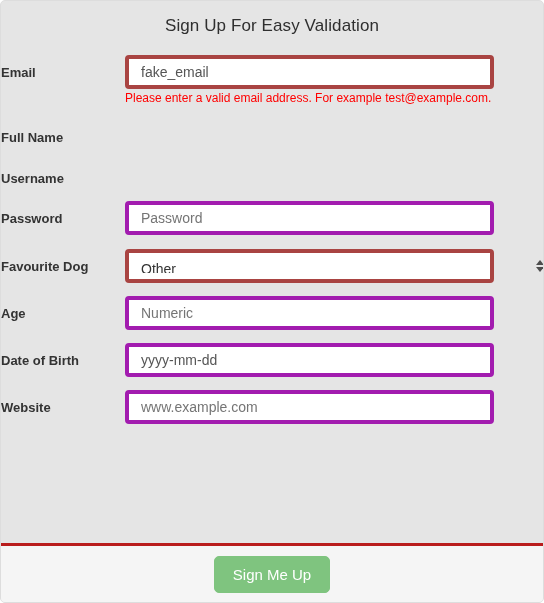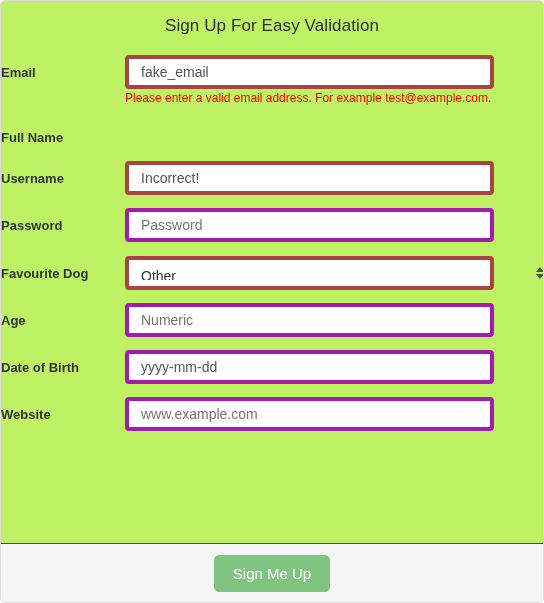--- a/index.html
+++ b/index.html
@@ -14,21 +14,21 @@
     width: 544px;
     height: 603px;
     overflow: hidden;
   }
 
   
   .panel {
     position: relative;
     width: 544px;
     height: 603px;
-    background: #bef264;
+    background: #e5e5e5;
     border: 1px solid #dddddd;
     border-radius: 5px;
     overflow: hidden;
   }
 
   .panel-body {
     padding: 0;
   }
 
   
@@ -150,21 +150,21 @@
   .gap-row-sm  { padding-top: 13px; }
 
   
   .panel-footer {
     position: absolute;
     left: 0;
     right: 0;
     bottom: 0;
     height: 59px;
     background: #f5f5f5;
-    border-top: 1px solid #b91c1c;
+    border-top: 3px solid #b91c1c;
     display: flex;
     align-items: center;
     justify-content: center;
   }
   .btn-signup {
     background: #7fc47f;
     border: 1px solid #7fc47f;
     color: #ffffff;
     font-size: 15px;
     font-weight: normal;
@@ -196,21 +196,20 @@
         </div>
         <div class="form-group gap-row">
           <div class="row-line">
             <label class="control-label">Full Name</label>
           </div>
         </div>
         <div class="form-group gap-row">
           <div class="row-line">
             <label class="control-label">Username</label>
             <div class="control-wrap">
-              <input type="text" class="form-control has-error-input" value="Incorrect!" style="">
             </div>
           </div>
         </div>
         <div class="form-group gap-row-sm">
           <div class="row-line">
             <label class="control-label">Password</label>
             <div class="control-wrap">
               <input type="text" class="form-control placeholder-text" placeholder="Password" style="">
             </div>
           </div>

